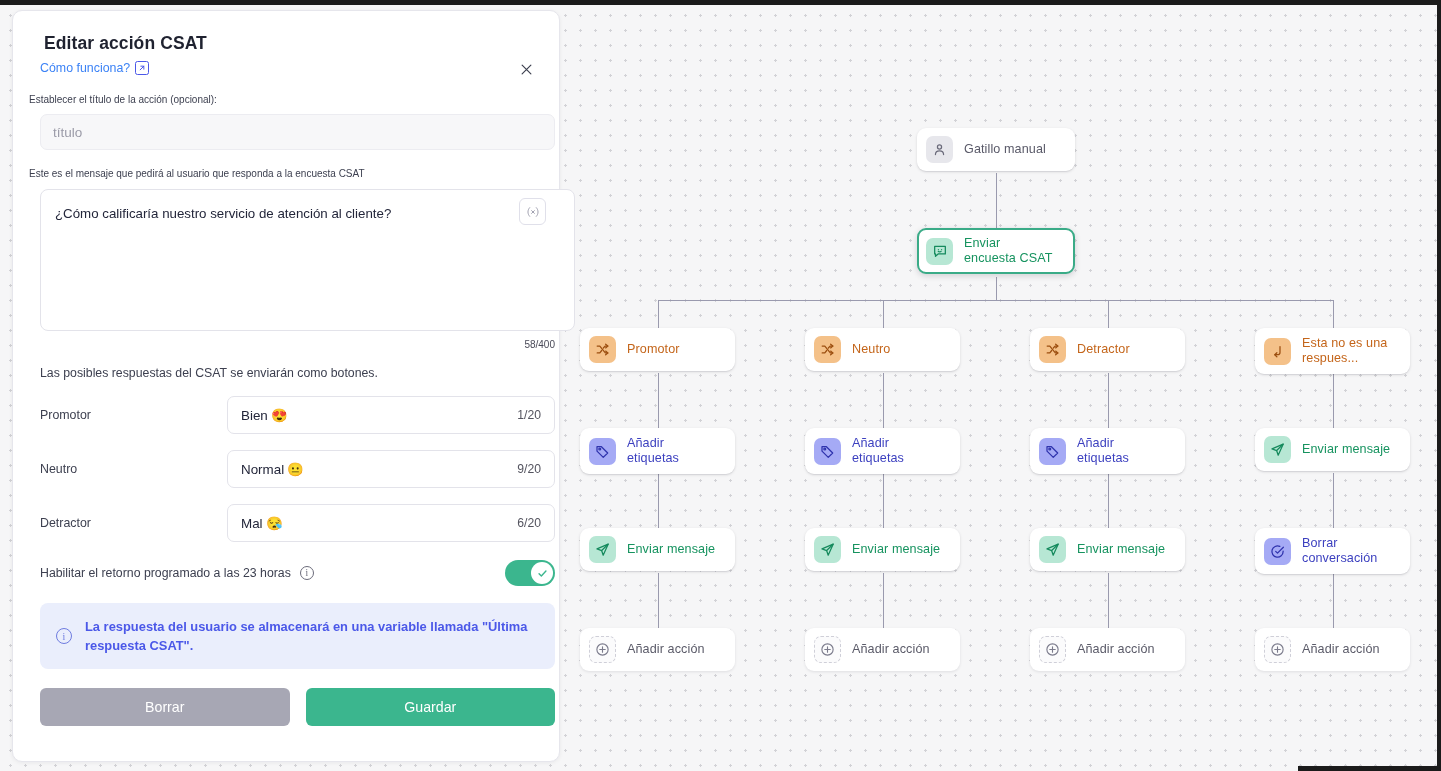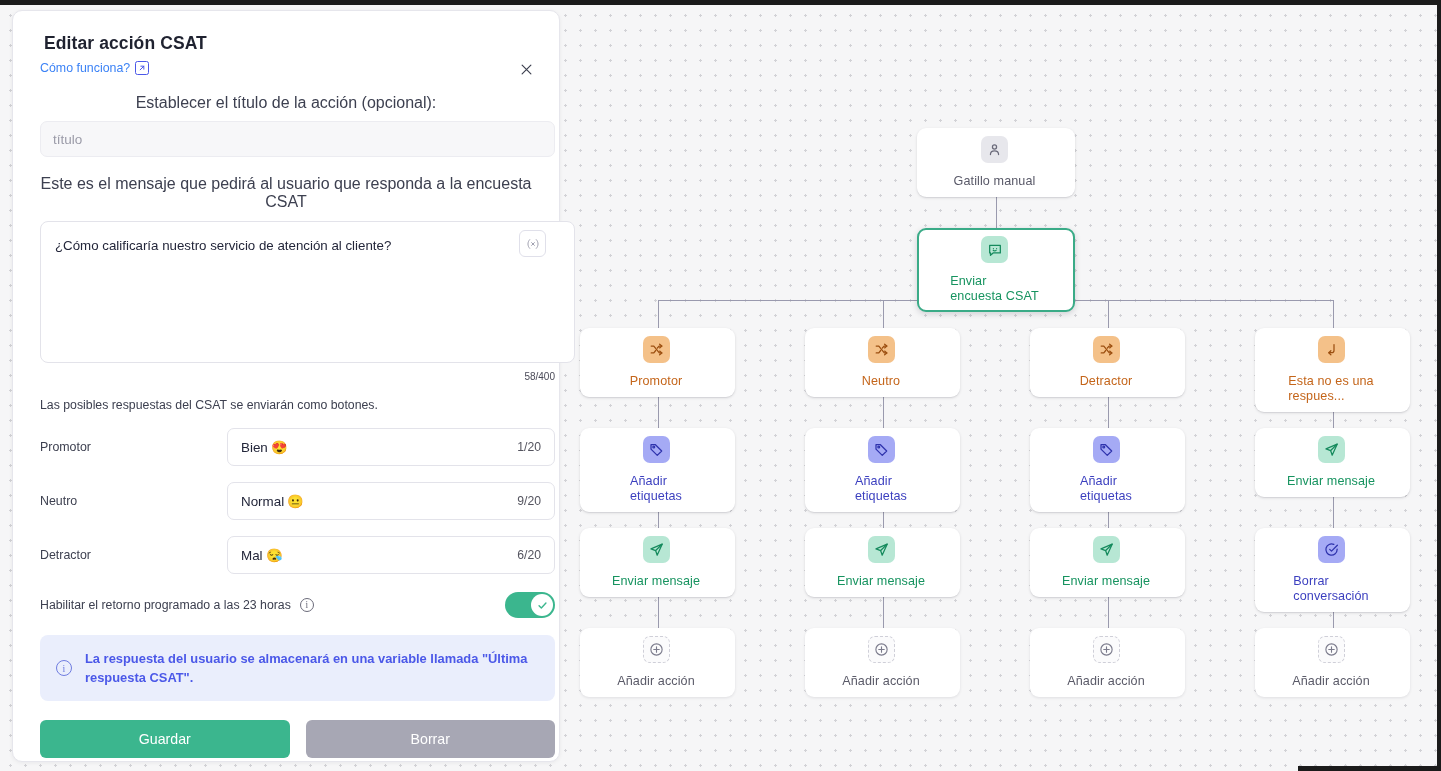--- a/index.html
+++ b/index.html
@@ -25,21 +25,20 @@
 
   
   .node {
     position: absolute;
     background: #ffffff;
     border-radius: 9px;
     box-shadow: 0 1px 3px rgba(20,20,40,.13), 0 1px 1px rgba(20,20,40,.06);
     display: flex; align-items: center;
     padding: 8px 12px 8px 9px;
     gap: 11px;
-    flex-direction: column;
   }
   .node .nicon {
     width: 27px; height: 27px; min-width: 27px;
     border-radius: 7px;
     display: flex; align-items: center; justify-content: center;
   }
   .node .nlabel {
     font-size: 12.6px; line-height: 15px;
     letter-spacing: .1px;
   }
@@ -96,21 +95,21 @@
     border-radius: 2.5px; display:flex; align-items:center; justify-content:center;
   }
   #closebtn {
     position:absolute; right: 22px; top: 47px;
     width: 22px; height: 22px; cursor: pointer;
     display:flex; align-items:center; justify-content:center;
   }
 
   .flabel {
     margin-top: 18px;
-    font-size: 16px; color: #3d4050; text-align: center;
+    font-size: 10px; color: #3d4050;
   }
   #titleinput {
     margin: 9px 0 0 11px;
     width: 515px; height: 36px;
     background: #f7f7f9;
     border: 1px solid #ececf1; border-radius: 7px;
     font-size: 13.5px; color:#7a7a88;
     padding: 0 12px;
     font-family: "Liberation Sans", sans-serif;
   }
@@ -503,18 +502,18 @@
         </span>
       </span>
     </div>
 
     <div id="banner">
       <span class="bico">i</span>
       <span class="btxt">La respuesta del usuario se almacenará en una variable llamada "Última respuesta CSAT".</span>
     </div>
 
     <div id="btnrow">
+      <button class="btn" id="borrar">Borrar</button>
       <button class="btn" id="guardar">Guardar</button>
-      <button class="btn" id="borrar">Borrar</button>
     </div>
 
   </div>
 </div>
 
 </body></html>

